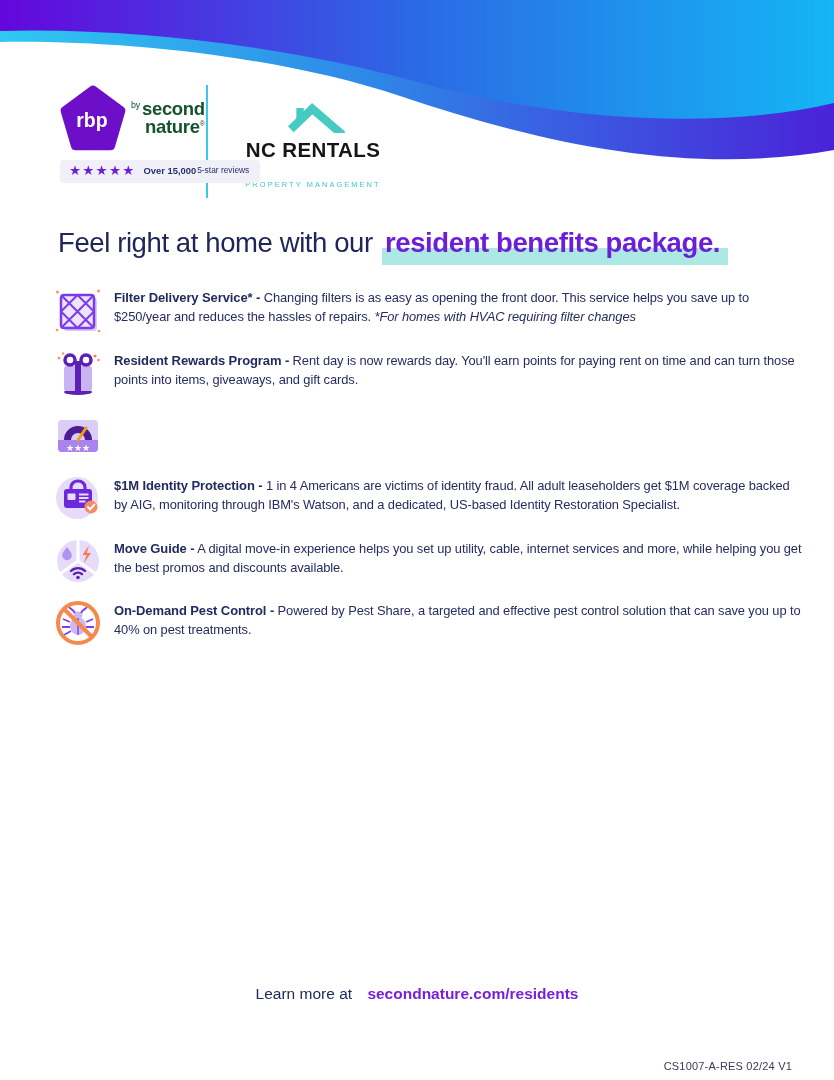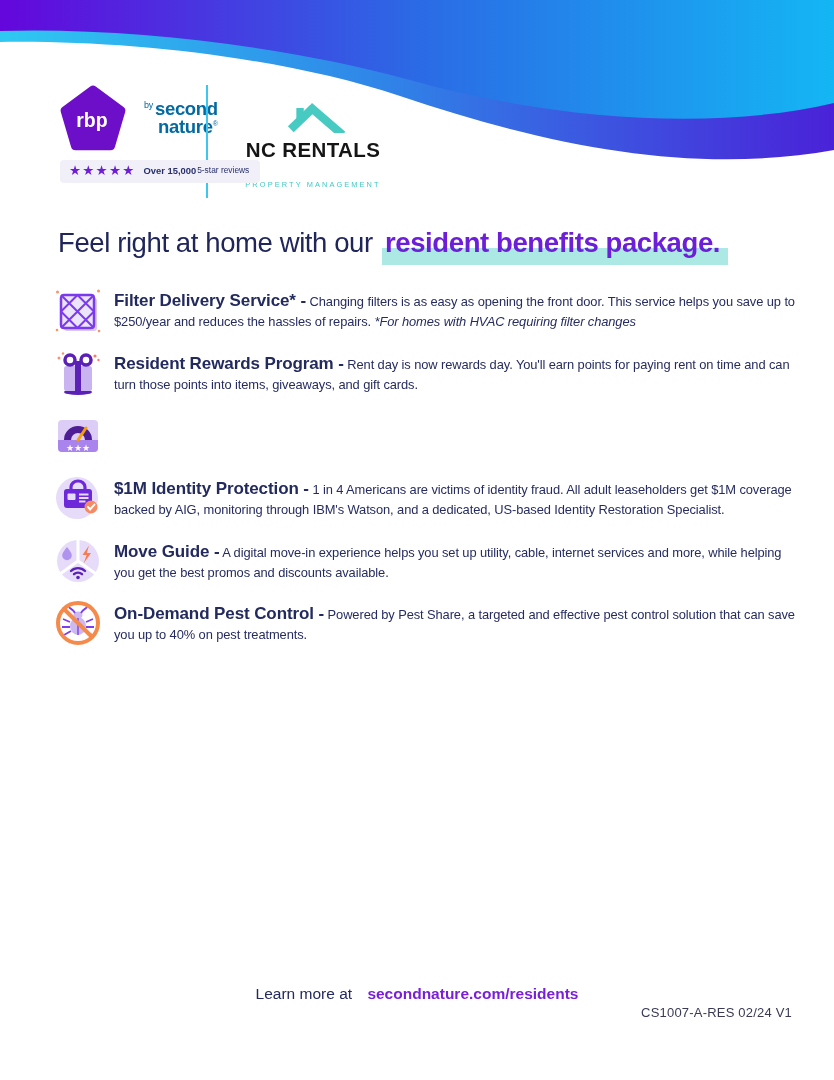--- a/index.html
+++ b/index.html
@@ -4,21 +4,21 @@
 <style>
   html,body{margin:0;padding:0;background:#ffffff;}
   .page{position:relative;width:834px;height:1080px;background:#fff;overflow:hidden;
         font-family:"Liberation Sans",sans-serif;color:#262c60;}
 
   
   .wave{position:absolute;top:0;left:0;width:834px;height:190px;}
 
   
   .rbp-svg{position:absolute;left:56px;top:84px;width:74px;height:74px;}
-  .sn{position:absolute;left:144px;top:100px;color:#0369a1;font-weight:700;
+  .sn{position:absolute;left:131px;top:100px;color:#14532d;font-weight:700;
       font-size:18.5px;line-height:0.98;letter-spacing:-0.3px;}
   .sn .by{font-size:9px;font-weight:400;vertical-align:7px;margin-right:2px;}
   .sn .nat{margin-left:14px;}
   .sn sup{font-size:7px;font-weight:400;}
 
   .divider{position:absolute;left:206px;top:85px;width:2px;height:113px;background:#3bc7f0;}
 
   .nc{position:absolute;left:228px;top:96px;width:170px;text-align:center;}
   .nc-name{font-size:20.5px;font-weight:700;color:#151515;letter-spacing:0.4px;margin-top:1px;}
   .nc-sub{font-size:7.4px;color:#3fc9c4;letter-spacing:2.1px;margin-top:18px;}
@@ -34,27 +34,27 @@
   .headline{position:absolute;left:58px;top:227px;font-size:27.5px;font-weight:500;
             color:#202659;letter-spacing:-0.4px;white-space:nowrap;}
   .hl{color:#6c1ed8;font-weight:700;padding:0 8px 7px 3px;margin-left:2px;
       background:linear-gradient(#ace9e5,#ace9e5) no-repeat left bottom/100% 17px;}
 
   
   .benefit{position:absolute;left:55px;display:flex;gap:13px;width:748px;align-items:flex-start;}
   .bicon{flex:0 0 46px;width:46px;height:46px;}
   .btext{width:694px;font-size:12.9px;line-height:1.44;letter-spacing:-0.1px;
          padding-top:2px;color:#262c60;}
-  .btitle{font-weight:700;font-size:17px;color:#222a5e;}
+  .btitle{font-weight:700;font-size:13px;color:#222a5e;}
   .bnote{font-style:italic;}
 
   
   .learn{position:absolute;top:985px;width:100%;text-align:center;font-size:15.5px;color:#232a5e;}
   .learnlink{color:#7a1ed9;font-weight:700;text-decoration:none;cursor:pointer;margin-left:11px;}
-  .doccode{position:absolute;top:1005px;right:42px;font-size:13px;color:#3a3a55;letter-spacing:0.2px;}
+  .doccode{position:absolute;top:1060px;right:42px;font-size:11px;color:#3a3a55;letter-spacing:0.2px;}
 </style>
 </head>
 <body>
 
 <div class="page">
 
   <svg class="wave" viewBox="0 0 834 190" aria-hidden="true">
     <defs>
       <linearGradient id="gback" x1="0" y1="0" x2="1" y2="0">
         <stop offset="0" stop-color="#2ec9f2"></stop>

